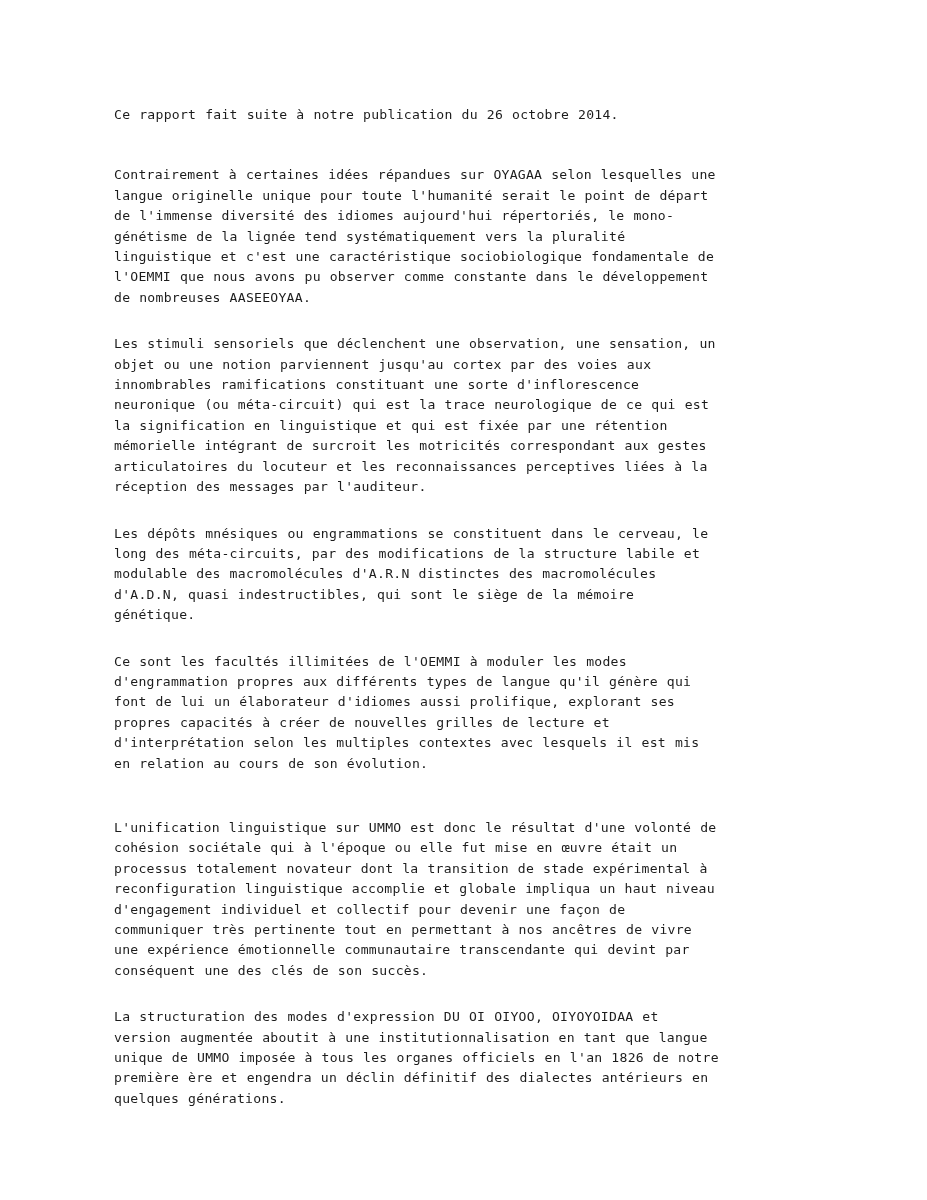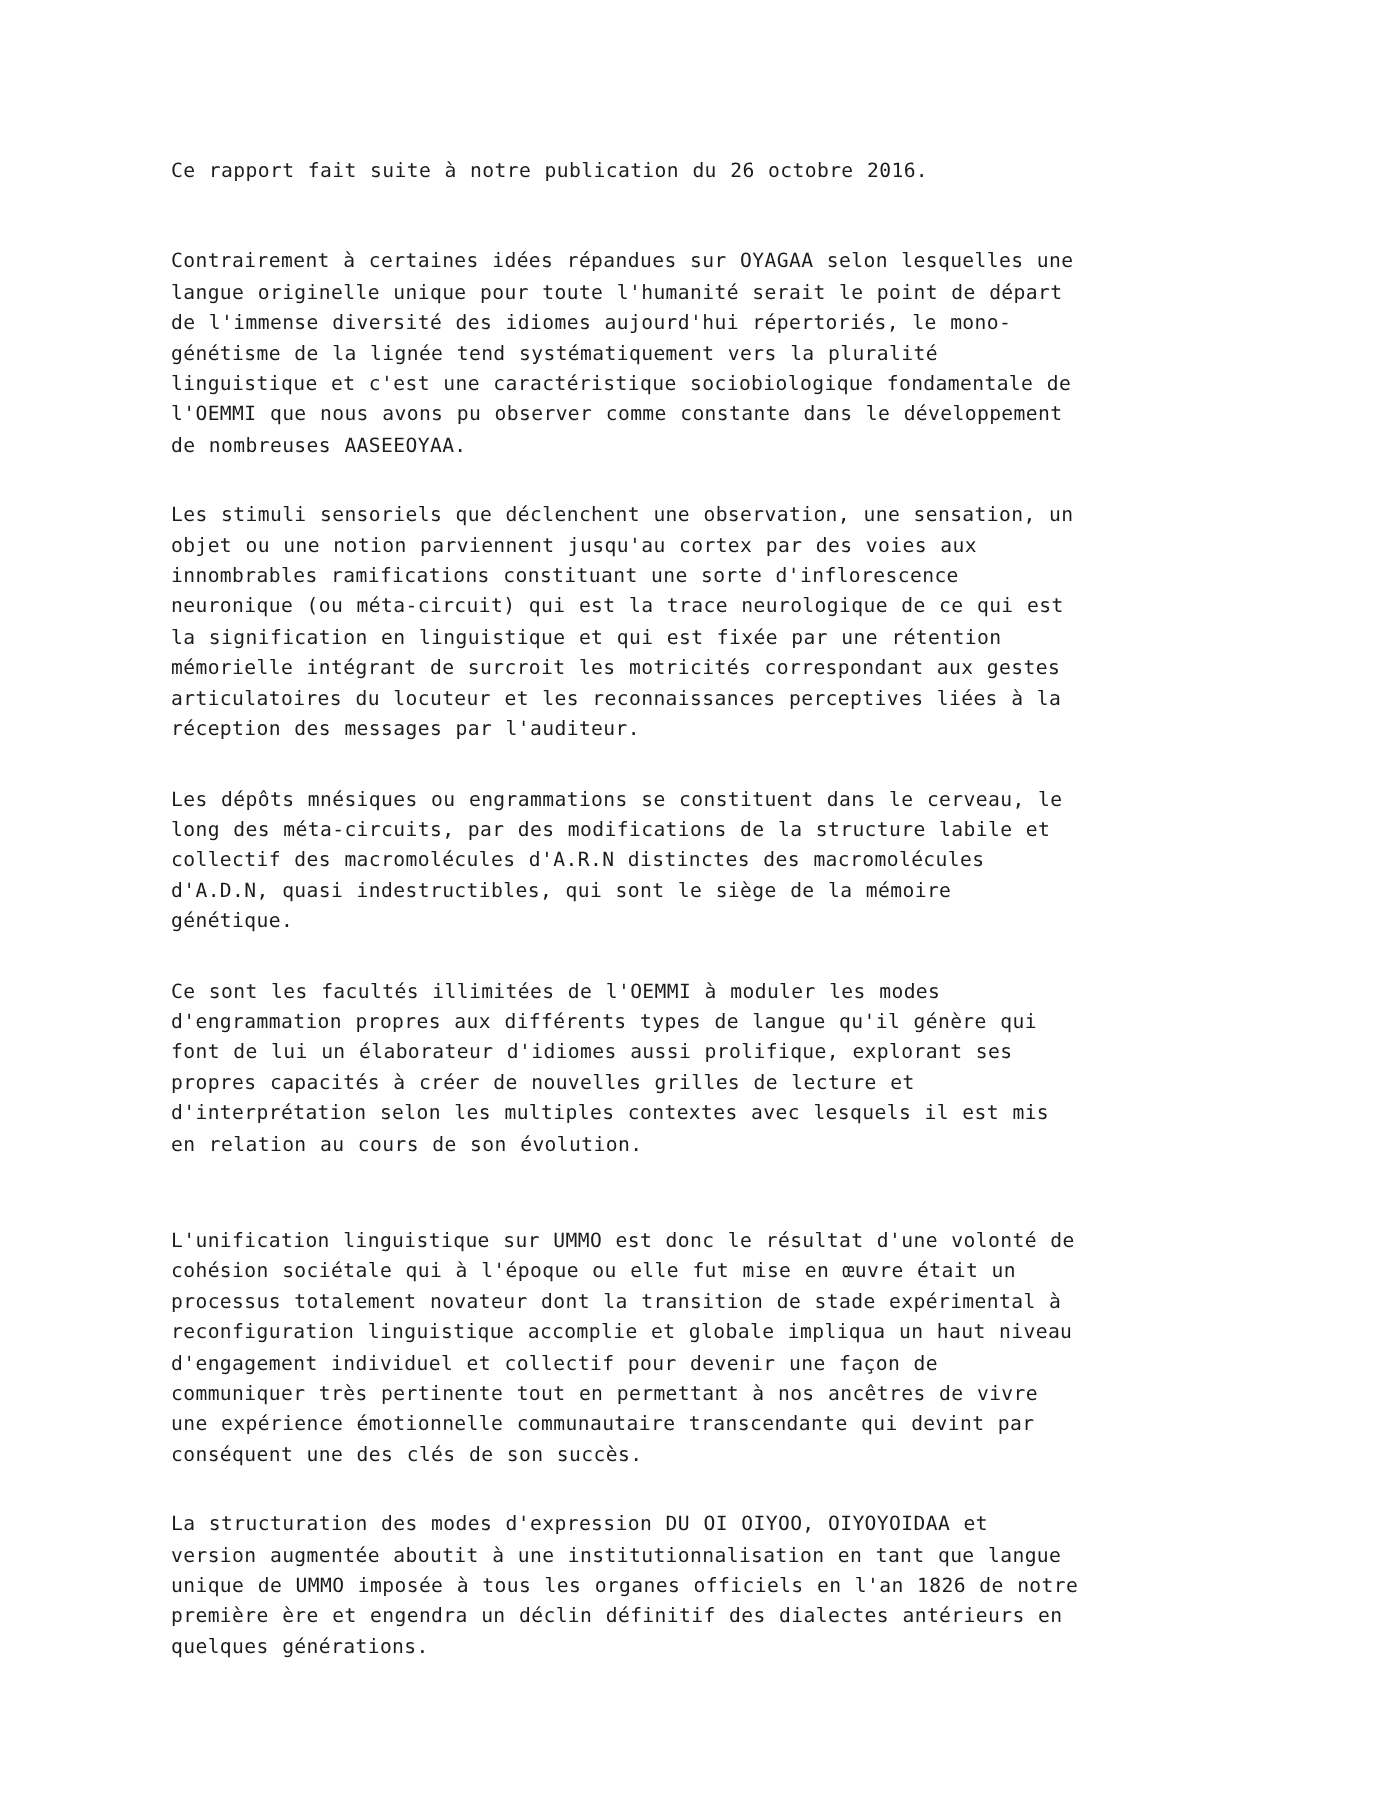--- a/index.html
+++ b/index.html
@@ -37,21 +37,21 @@
   .gap-medium { height: 26px; }
   .gap-large { height: 40px; }
   .gap-xlarge { height: 44px; }
 </style>
 </head>
 <body>
 
 <div class="page">
   <div class="doc-body">
 
-    <p class="para">Ce rapport fait suite à notre publication du 26 octobre 2016.</p>
+    <p class="para">Ce rapport fait suite à notre publication du 26 octobre 2014.</p>
     <div class="gap-large"></div>
 
     <p class="para">Contrairement à certaines idées répandues sur OYAGAA selon lesquelles une
 langue originelle unique pour toute l'humanité serait le point de départ
 de l'immense diversité des idiomes aujourd'hui répertoriés, le mono-
 génétisme de la lignée tend systématiquement vers la pluralité
 linguistique et c'est une caractéristique sociobiologique fondamentale de
 l'OEMMI que nous avons pu observer comme constante dans le développement
 de nombreuses AASEEOYAA.</p>
     <div class="gap-medium"></div>
@@ -61,21 +61,21 @@
 innombrables ramifications constituant une sorte d'inflorescence
 neuronique (ou méta-circuit) qui est la trace neurologique de ce qui est
 la signification en linguistique et qui est fixée par une rétention
 mémorielle intégrant de surcroit les motricités correspondant aux gestes
 articulatoires du locuteur et les reconnaissances perceptives liées à la
 réception des messages par l'auditeur.</p>
     <div class="gap-medium"></div>
 
     <p class="para">Les dépôts mnésiques ou engrammations se constituent dans le cerveau, le
 long des méta-circuits, par des modifications de la structure labile et
-collectif des macromolécules d'A.R.N distinctes des macromolécules
+modulable des macromolécules d'A.R.N distinctes des macromolécules
 d'A.D.N, quasi indestructibles, qui sont le siège de la mémoire
 génétique.</p>
     <div class="gap-medium"></div>
 
     <p class="para">Ce sont les facultés illimitées de l'OEMMI à moduler les modes
 d'engrammation propres aux différents types de langue qu'il génère qui
 font de lui un élaborateur d'idiomes aussi prolifique, explorant ses
 propres capacités à créer de nouvelles grilles de lecture et
 d'interprétation selon les multiples contextes avec lesquels il est mis
 en relation au cours de son évolution.</p>

